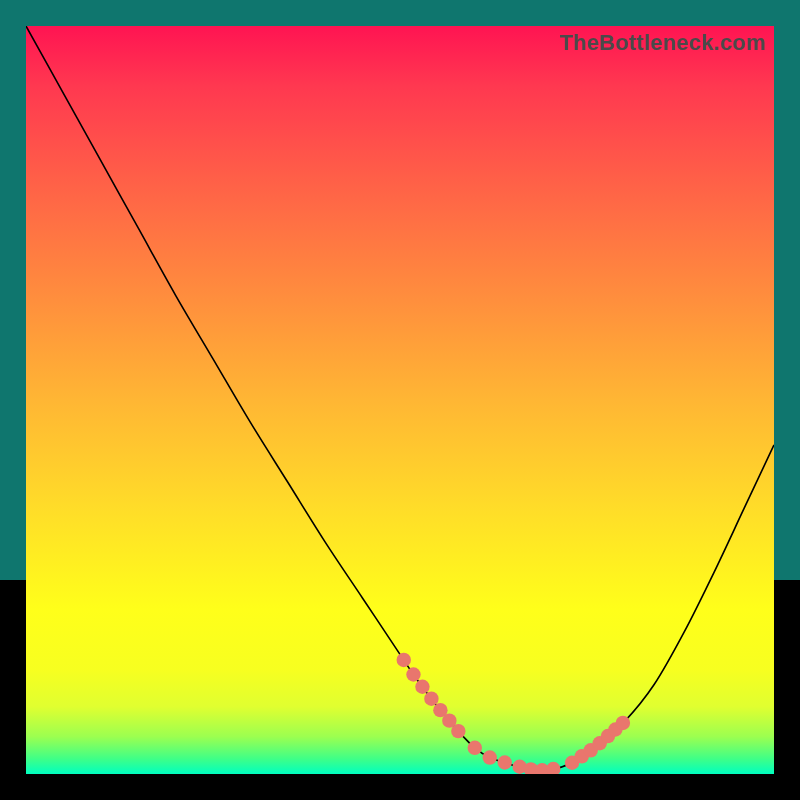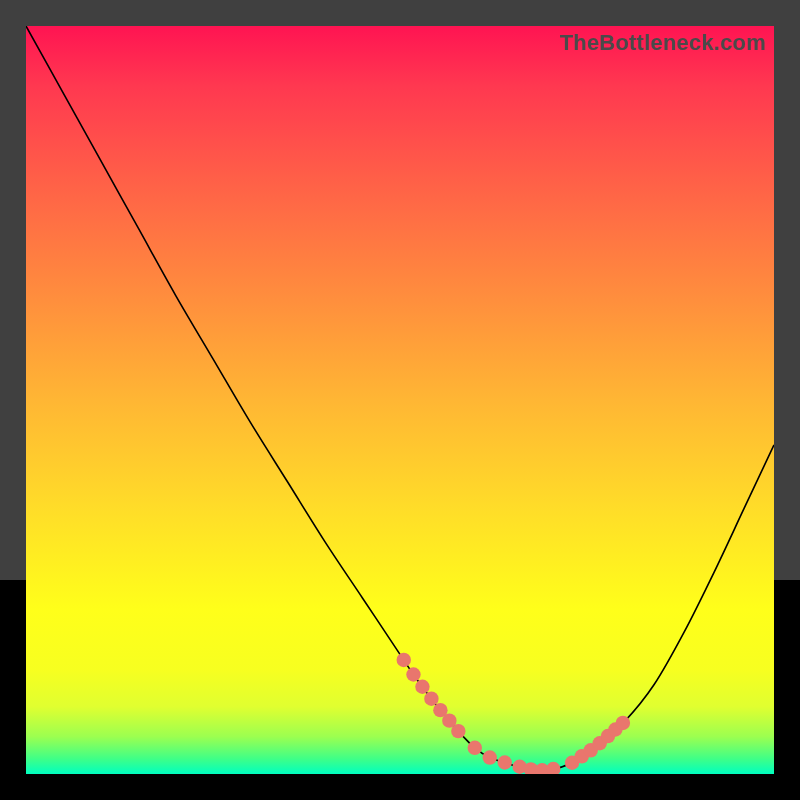--- a/index.html
+++ b/index.html
@@ -1,21 +1,21 @@
 <!DOCTYPE html>
 <html><head>
 <meta charset="utf-8">
 <style>
   * { margin: 0; padding: 0; box-sizing: border-box; }
   html, body { width: 800px; height: 800px; overflow: hidden; background: #000; }
   .frame {
     position: relative;
     width: 800px;
     height: 580px;
-    background: #404040;
+    background: #0f766e;
   }
   .plot-area {
     position: absolute;
     left: 26px;
     top: 26px;
     width: 748px;
     height: 748px;
     background: linear-gradient(to bottom,
       #ff1452 0%,
       #ff3850 8%,

